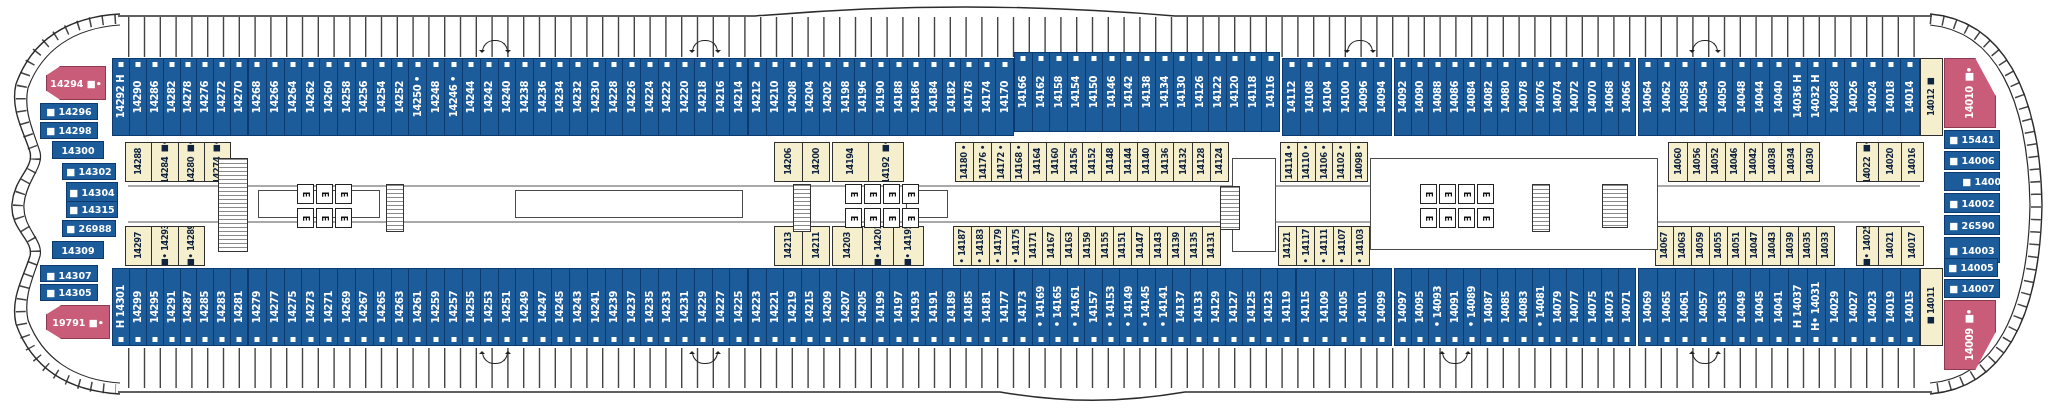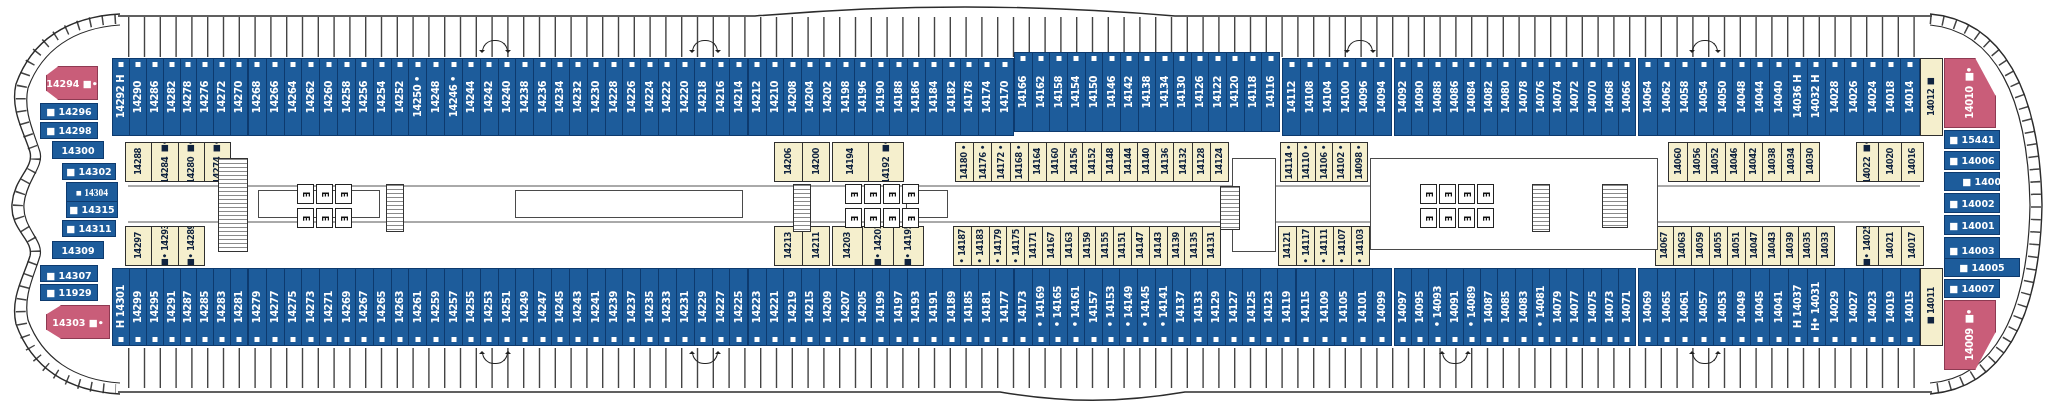--- a/index.html
+++ b/index.html
@@ -1174,78 +1174,78 @@
         <div class="cabin">
           <span class="vlabel">14015</span>
           <span class="sq"></span>
         </div>
       </div>
       <div class="strip yellow bottom outer" style="left: 1920px; top: 268px; width: 23px; height: 78px; position: absolute;">
         <div class="cabin">
           <span class="vlabel">■ 14011</span>
         </div>
       </div>
-      <div class="endcab pink clip-stern" style="left: 46px; top: 66px; width: 52px; height: 34px;">
+      <div class="endcab pink clip-stern" style="left: 46px; top: 66px; width: 60px; height: 34px;">
         <span>14294 ■•</span>
       </div>
       <div class="endcab blue" style="left: 40px; top: 103px; width: 58px; height: 17px;">
         <span>■ 14296</span>
       </div>
       <div class="endcab blue" style="left: 40px; top: 122px; width: 58px; height: 17px;">
         <span>■ 14298</span>
       </div>
       <div class="endcab blue" style="left: 52px; top: 141px; width: 52px; height: 18px;">
         <span>14300</span>
       </div>
       <div class="endcab blue" style="left: 62px; top: 163px; width: 54px; height: 17px;">
         <span>■ 14302</span>
       </div>
-      <div class="endcab blue" style="left: 66px; top: 182px; width: 52px; height: 21px; font-family: Liberation Serif, serif;">
+      <div class="endcab blue" style="left: 66px; top: 182px; width: 52px; height: 21px;">
         <span>■ 14304</span>
       </div>
       <div class="endcab blue" style="left: 66px; top: 201px; width: 52px; height: 17px;">
         <span>■ 14315</span>
       </div>
       <div class="endcab blue" style="left: 62px; top: 220px; width: 54px; height: 17px;">
-        <span>■ 14311</span>
+        <span>■ 26988</span>
       </div>
       <div class="endcab blue" style="left: 52px; top: 241px; width: 52px; height: 18px;">
         <span>14309</span>
       </div>
       <div class="endcab blue" style="left: 40px; top: 265px; width: 58px; height: 17px; align-items: flex-end;">
         <span>■ 14307</span>
       </div>
       <div class="endcab blue" style="left: 40px; top: 284px; width: 58px; height: 17px;">
-        <span>■ 11929</span>
+        <span>■ 14305</span>
       </div>
       <div class="endcab pink clip-stern" style="left: 46px; top: 305px; width: 64px; height: 34px;">
-        <span>14303 ■•</span>
+        <span>19791 ■•</span>
       </div>
       <div class="endcab pink clip-bowtop" style="left: 1944px; top: 58px; width: 52px; height: 70px;">
         <span class="vlabel">14010 ■•</span>
       </div>
       <div class="endcab blue" style="left: 1944px; top: 130px; width: 56px; height: 19px;">
         <span>■ 15441</span>
       </div>
       <div class="endcab blue" style="left: 1944px; top: 151px; width: 56px; height: 19px;">
         <span>■ 14006</span>
       </div>
       <div class="endcab blue" style="left: 1944px; top: 172px; width: 56px; height: 19px; padding-left: 26px;">
         <span>■ 14004</span>
       </div>
       <div class="endcab blue" style="left: 1944px; top: 193px; width: 56px; height: 20px;">
         <span>■ 14002</span>
       </div>
       <div class="endcab blue" style="left: 1944px; top: 215px; width: 56px; height: 20px;">
-        <span>■ 14001</span>
+        <span>■ 26590</span>
       </div>
       <div class="endcab blue" style="left: 1944px; top: 237px; width: 56px; height: 26px;">
         <span>■ 14003</span>
       </div>
-      <div class="endcab blue" style="left: 1944px; top: 258px; width: 76px; height: 19px;">
+      <div class="endcab blue" style="left: 1944px; top: 258px; width: 54px; height: 19px;">
         <span>■ 14005</span>
       </div>
       <div class="endcab blue" style="left: 1944px; top: 279px; width: 56px; height: 19px;">
         <span>■ 14007</span>
       </div>
       <div class="endcab pink clip-bowbottom" style="left: 1944px; top: 300px; width: 52px; height: 70px;">
         <span class="vlabel">14009 ■•</span>
       </div>
       <div class="venue" style="left: 258px; top: 190px; width: 122px; height: 28px;"></div>
       <div class="venue" style="left: 515px; top: 190px; width: 228px; height: 28px;"></div>

